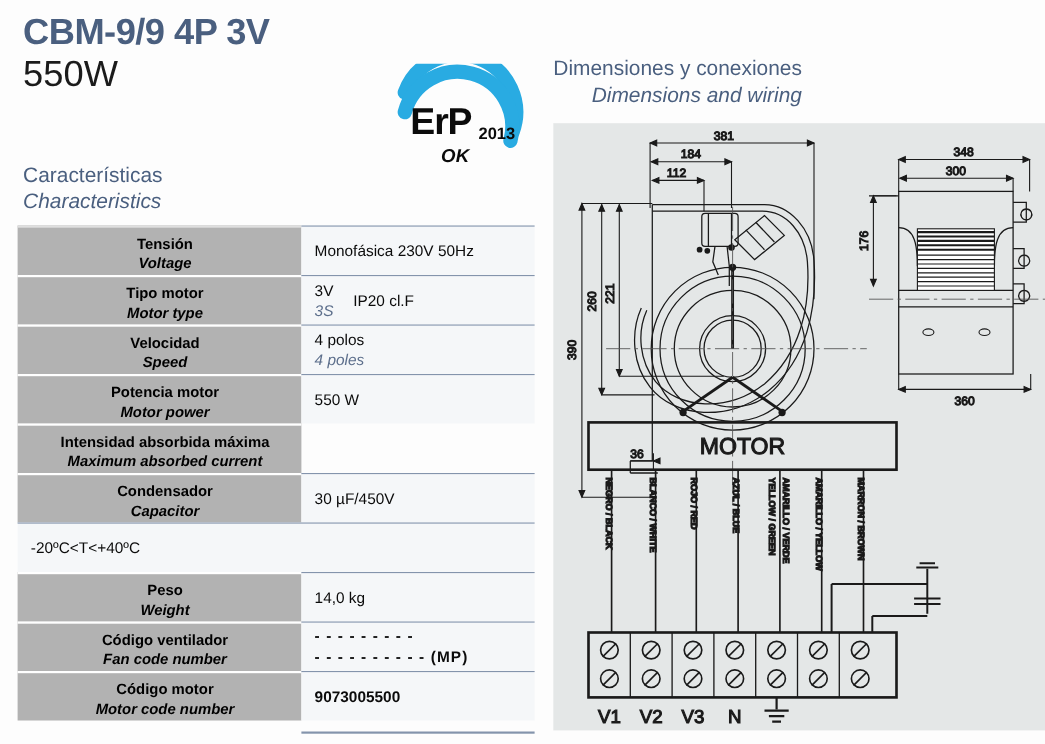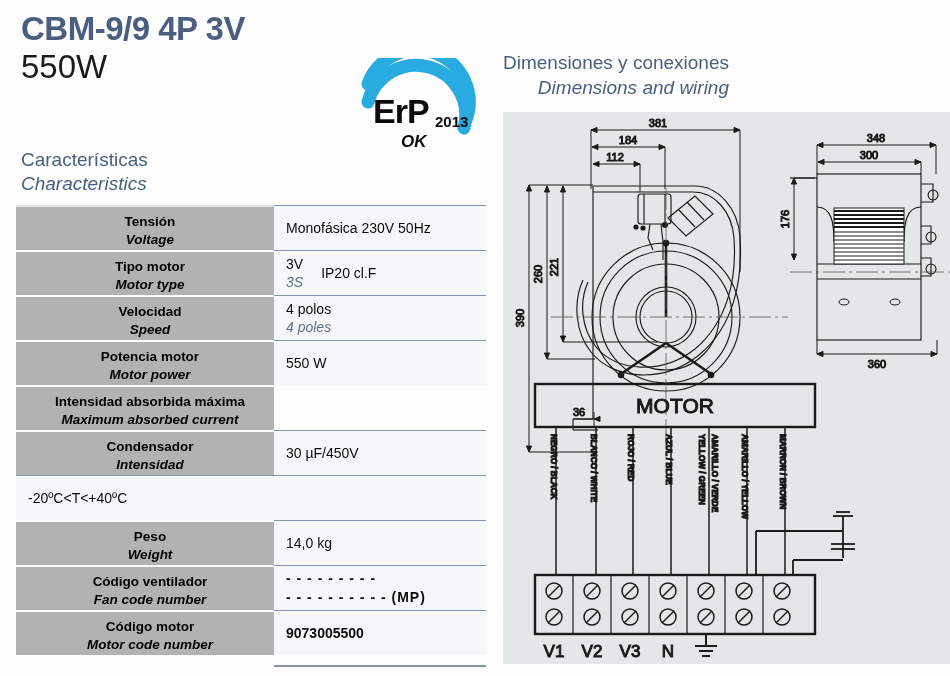--- a/index.html
+++ b/index.html
@@ -170,21 +170,21 @@
       <div class="spec-row">
         <div class="spec-key">
           <span class="es">Intensidad absorbida máxima</span>
           <span class="en">Maximum absorbed current</span>
         </div>
       </div>
 
       <div class="spec-row">
         <div class="spec-key">
           <span class="es">Condensador</span>
-          <span class="en">Intensidad</span>
+          <span class="en">Capacitor</span>
         </div>
         <div class="spec-val">
           <span class="single">30 µF/450V</span>
         </div>
       </div>
 
       <div class="spec-row">
         <div class="spec-val">
           <span class="single">-20ºC&lt;T&lt;+40ºC</span>
         </div>

